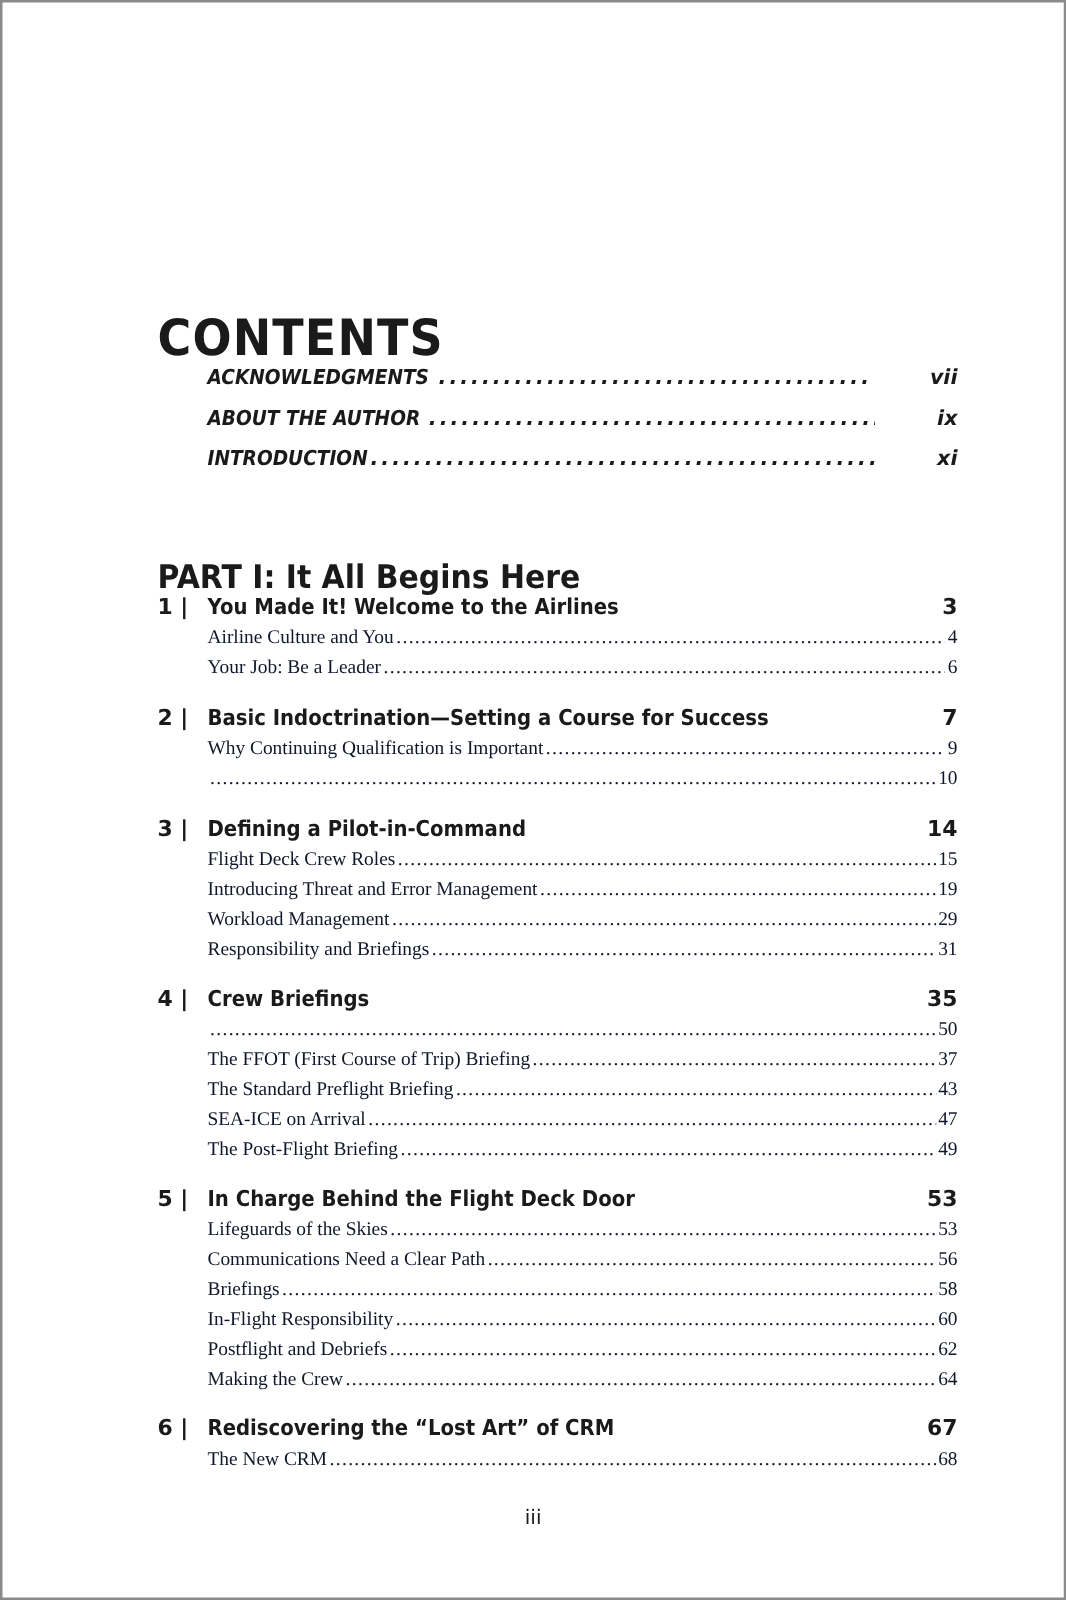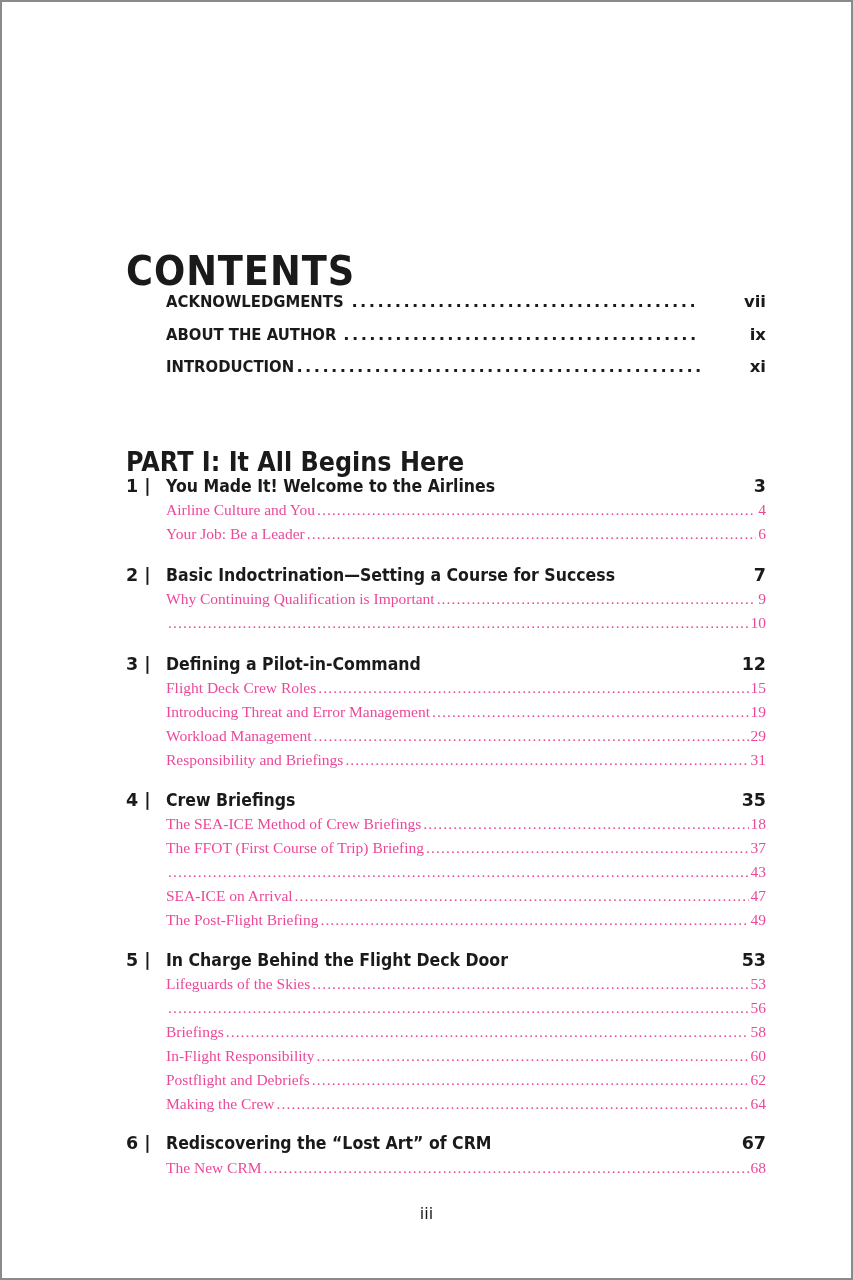--- a/index.html
+++ b/index.html
@@ -11,21 +11,21 @@
     .page-title {
       position: absolute; left: 124px; top: 218px;
       font-family: "DejaVu Sans", sans-serif; font-weight: bold;
       font-size: 40px; letter-spacing: 1px; line-height: 48px;
       transform: scaleX(0.92); transform-origin: left center;
     }
     .front {
       position: absolute; left: 164px; width: 600px;
       font-family: "DejaVu Sans", sans-serif; font-weight: bold;
       font-size: 16.5px; height: 24px; line-height: 24px;
-      display: flex; align-items: baseline;
+      display: flex; align-items: baseline; font-style: italic;
     }
     .front .t { white-space: nowrap; transform: scaleX(0.9); transform-origin: left center; display: inline-block; margin-right: -14px; }
     .front .dots { flex: 1; overflow: hidden; white-space: nowrap; letter-spacing: 2.4px; margin: 0 2px; }
     .front .dots::before { content: "........................................................................................................"; }
     .front .p { white-space: nowrap; margin-left: 48px; }
     .part-title {
       position: absolute; left: 124px; top: 420px;
       font-family: "DejaVu Sans", sans-serif; font-weight: bold;
       font-size: 26px; line-height: 36px;
       transform: scaleX(0.92); transform-origin: left center;
@@ -36,21 +36,21 @@
       font-family: "DejaVu Sans", sans-serif; font-weight: bold; font-size: 17.5px;
       height: 24px; line-height: 24px;
     }
     .chapter .num { position: absolute; left: 0; top: 0; white-space: nowrap; }
     .chapter .ct { position: absolute; left: 40px; top: 0; white-space: nowrap; transform: scaleX(0.9); transform-origin: left center; }
     .chapter .cp { position: absolute; right: 0; top: 0; white-space: nowrap; }
     .section {
       position: absolute; left: 164px; width: 600px;
       font-family: "Liberation Serif", serif; font-size: 15.5px;
       height: 24px; line-height: 24px;
-      display: flex; align-items: baseline; color: #ec4899;
+      display: flex; align-items: baseline; color: #0f172a;
     }
     .section .st { white-space: nowrap; }
     .section .dots { flex: 1; overflow: hidden; white-space: nowrap; letter-spacing: 1.1px; margin: 0 2px; }
     .section .dots::before { content: "....................................................................................................................................................................."; }
     .section .sp { white-space: nowrap; }
     .folio {
       position: absolute; left: 0; width: 849px; top: 1202px; text-align: center;
       font-family: "DejaVu Sans", sans-serif; font-size: 16px;
     }
   </style>
@@ -104,21 +104,21 @@
   <span class="sp">9</span>
 </div>
 <div class="section" style="top:609px">
   <span class="dots"></span>
   <span class="sp">10</span>
 </div>
 
 <div class="chapter" style="top:650px">
   <span class="num">3 |</span>
   <span class="ct">Defining a Pilot-in-Command</span>
-  <span class="cp">12</span>
+  <span class="cp">14</span>
 </div>
 <div class="section" style="top:674px">
   <span class="st">Flight Deck Crew Roles</span>
   <span class="dots"></span>
   <span class="sp">15</span>
 </div>
 <div class="section" style="top:698px">
   <span class="st">Introducing Threat and Error Management</span>
   <span class="dots"></span>
   <span class="sp">19</span>
@@ -133,30 +133,30 @@
   <span class="dots"></span>
   <span class="sp">31</span>
 </div>
 
 <div class="chapter" style="top:786px">
   <span class="num">4 |</span>
   <span class="ct">Crew Briefings</span>
   <span class="cp">35</span>
 </div>
 <div class="section" style="top:810px">
-  <span class="st">The SEA-ICE Method of Crew Briefings</span>
-  <span class="dots"></span>
-  <span class="sp">18</span>
+  <span class="dots"></span>
+  <span class="sp">50</span>
 </div>
 <div class="section" style="top:834px">
   <span class="st">The FFOT (First Course of Trip) Briefing</span>
   <span class="dots"></span>
   <span class="sp">37</span>
 </div>
 <div class="section" style="top:858px">
+  <span class="st">The Standard Preflight Briefing</span>
   <span class="dots"></span>
   <span class="sp">43</span>
 </div>
 <div class="section" style="top:882px">
   <span class="st">SEA-ICE on Arrival</span>
   <span class="dots"></span>
   <span class="sp">47</span>
 </div>
 <div class="section" style="top:906px">
   <span class="st">The Post-Flight Briefing</span>
@@ -168,20 +168,21 @@
   <span class="num">5 |</span>
   <span class="ct">In Charge Behind the Flight Deck Door</span>
   <span class="cp">53</span>
 </div>
 <div class="section" style="top:970px">
   <span class="st">Lifeguards of the Skies</span>
   <span class="dots"></span>
   <span class="sp">53</span>
 </div>
 <div class="section" style="top:994px">
+  <span class="st">Communications Need a Clear Path</span>
   <span class="dots"></span>
   <span class="sp">56</span>
 </div>
 <div class="section" style="top:1018px">
   <span class="st">Briefings</span>
   <span class="dots"></span>
   <span class="sp">58</span>
 </div>
 <div class="section" style="top:1042px">
   <span class="st">In-Flight Responsibility</span>

